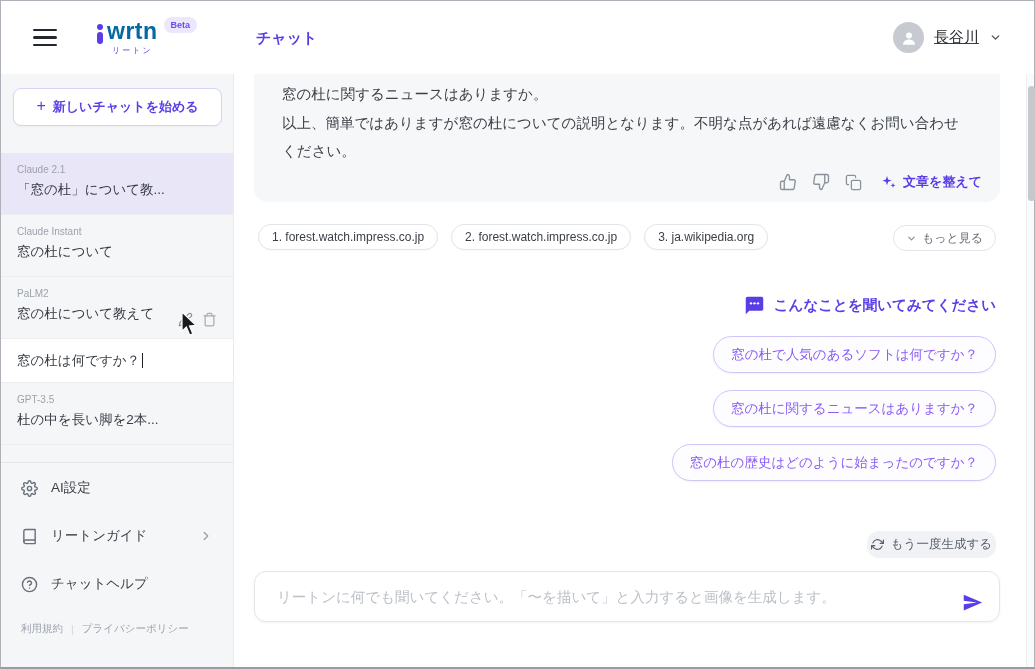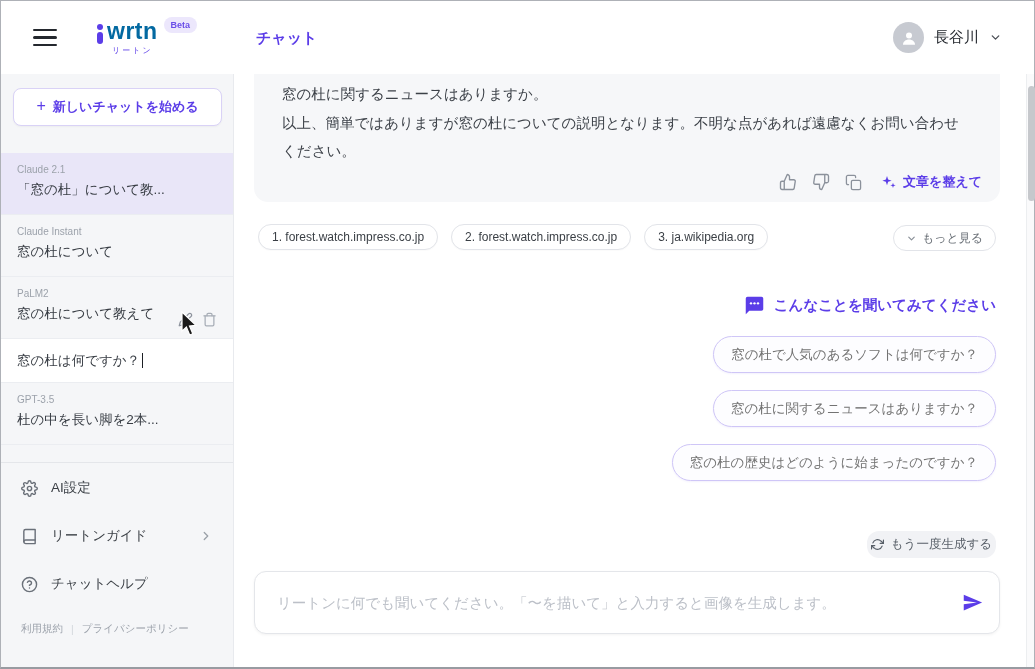--- a/index.html
+++ b/index.html
@@ -17,21 +17,21 @@
   .hamburger span { display:block; width:24px; height:2.4px; background:#24282e; border-radius:2px; margin:0 0 5.2px 0; }
   .logo { position:absolute; left:96px; top:18px; display:flex; align-items:flex-start; cursor:pointer; }
   .logo-mark { width:7px; margin:5px 3px 0 0; }
   .logo-mark .dot { width:6px; height:6px; border-radius:50%; background:#5b3de8; margin-bottom:2px; }
   .logo-mark .bar { width:6px; height:12px; border-radius:3px; background:#5b3de8; }
   .logo-txt-wrap { display:flex; flex-direction:column; align-items:center; }
   .logo-text { font-size:23px; font-weight:800; color:#0369a1; letter-spacing:0.5px; line-height:24px; }
   .logo-sub { font-size:8px; color:#5b3de8; letter-spacing:2px; margin-top:2px; }
   .beta { margin:-2px 0 0 6px; background:#ece7fc; color:#6a4ee8; font-size:9px; font-weight:700; padding:3px 7px; border-radius:9px; }
   .nav-chat { position:absolute; left:255px; top:28px; font-size:15px; font-weight:700; color:#5b3de8; cursor:pointer; }
-  .user-menu { position:absolute; right:32px; top:21px; display:flex; align-items:center; gap:10px; cursor:pointer; }
+  .user-menu { position:absolute; right:32px; top:21px; display:flex; align-items:center; gap:10px; cursor:pointer;text-decoration:underline; }
   .avatar { width:31px; height:31px; border-radius:50%; background:#c7cad1; display:flex; align-items:center; justify-content:center; }
   .user-name { font-size:15px; color:#24282e; font-weight:500; }
 
   
   .sidebar { position:absolute; top:73px; left:0; width:233px; bottom:0; background:#f5f6f8; border-right:1px solid #e8eaee; }
   .new-chat { position:absolute; left:12px; top:14px; width:209px; height:38px; background:#fff; border:1px solid #d9d2f6; border-radius:8px; color:#5b3de8; font-size:13px; font-weight:600; display:flex; align-items:center; justify-content:center; gap:7px; cursor:pointer; box-shadow:0 1px 2px rgba(0,0,0,.04); font-family:inherit; }
   .new-chat .plus { font-size:16px; font-weight:400; margin-top:-2px; }
   .hist { position:absolute; top:79px; left:0; right:0; }
   .hist-item { position:relative; height:62px; padding:11px 16px 0 16px; border-bottom:1px solid #ebedf1; cursor:pointer; }
   .hist-item.selected { background:#e9e6f8; }
@@ -57,26 +57,26 @@
   .bubble p { font-size:14.5px; line-height:28.5px; color:#3c4148; }
   .msg-actions { position:absolute; right:18px; bottom:11px; display:flex; align-items:center; gap:15px; }
   .msg-actions .icon-btn { color:#8b919b; }
   .polish { display:flex; align-items:center; gap:6px; background:none; border:none; color:#5b3de8; font-size:13px; font-weight:600; cursor:pointer; font-family:Liberation Mono, monospace; margin-left:4px; }
 
   .sources { position:absolute; top:150px; left:24px; display:flex; gap:13px; }
   .chip { height:26px; display:inline-flex; align-items:center; padding:0 13px; background:#fff; border:1px solid #e2e4e9; border-radius:14px; font-size:12px; color:#3a3f45; cursor:pointer; box-shadow:0 1px 1px rgba(0,0,0,.02); }
   .more-chip { position:absolute; top:151px; right:30px; height:26px; display:flex; align-items:center; gap:5px; padding:0 12px; background:#fff; border:1px solid #e2e4e9; border-radius:14px; font-size:12px; color:#6a7077; cursor:pointer; }
 
   .sugg-header { position:absolute; top:221px; right:30px; display:flex; align-items:center; gap:9px; color:#5b3de8; font-size:14.5px; font-weight:700; }
-  .sugg-chip { position:absolute; right:30px; height:37px; display:flex; align-items:center; padding:0 17px; background:#fdfdff; border:1px solid #cfc6f7; border-radius:19px; color:#737373; font-size:13.5px; cursor:pointer; box-shadow:0 1px 2px rgba(91,61,232,.07); font-family:inherit; }
+  .sugg-chip { position:absolute; right:30px; height:37px; display:flex; align-items:center; padding:0 17px; background:#fdfdff; border:1px solid #cfc6f7; border-radius:19px; color:#8b5cf6; font-size:13.5px; cursor:pointer; box-shadow:0 1px 2px rgba(91,61,232,.07); font-family:inherit; }
   .sugg-1 { top:262px; } .sugg-2 { top:316px;font-family:Liberation Serif, serif; } .sugg-3 { top:370px; }
 
   .regen { position:absolute; top:457px; right:30px; height:27px; display:flex; align-items:center; gap:7px; padding:0 4px; background:#f1f2f5; border:none; border-radius:12px; color:#596069; font-size:12.5px; cursor:pointer; font-family:inherit; }
 
-  .input-bar { position:absolute; top:497px; left:20px; width:746px; height:63px; background:#fff; border:1px solid #e4e6ea; border-radius:12px; box-shadow:0 1px 3px rgba(0,0,0,.05); display:flex; align-items:center; }
+  .input-bar { position:absolute; top:497px; left:20px; width:746px; height:51px; background:#fff; border:1px solid #e4e6ea; border-radius:12px; box-shadow:0 1px 3px rgba(0,0,0,.05); display:flex; align-items:center; }
   .input-bar input { flex:1; height:100%; border:none; outline:none; background:transparent; padding:0 54px 0 22px; font-size:14.5px; color:#24282e; font-family:inherit; }
   .input-bar input::placeholder { color:#bcc0c8; }
   .send-btn { position:absolute; right:16px; top:20px; background:none; border:none; cursor:pointer; display:flex; }
 
   
   .scrollbar { position:absolute; top:73px; right:0; width:8px; bottom:0; background:#fafafb; border-left:1px solid #eceef0; }
   .scroll-thumb { position:absolute; top:12px; left:0.5px; width:7px; height:115px; background:#c6c8cc; border-radius:4px; }
 
   .cursor { position:absolute; left:179px; top:310px; z-index:99; pointer-events:none; }
 </style>

